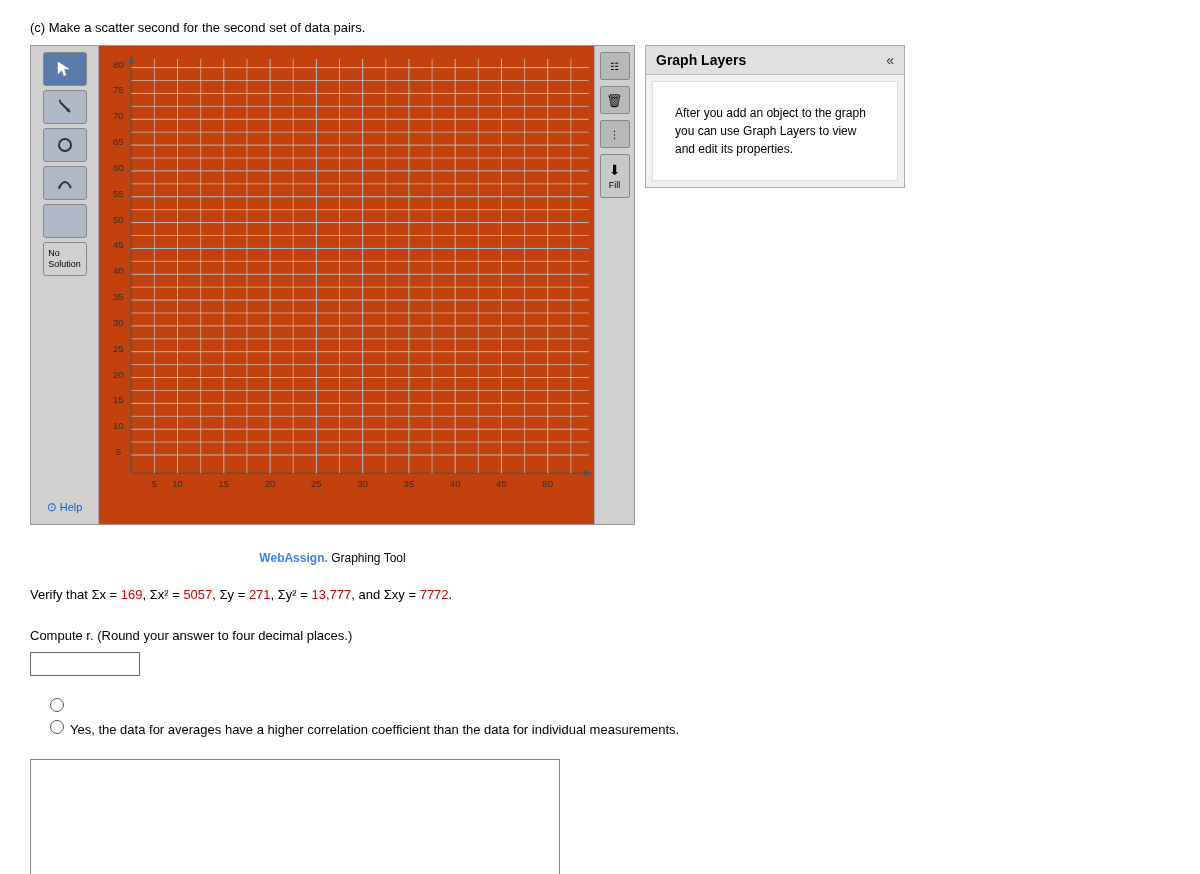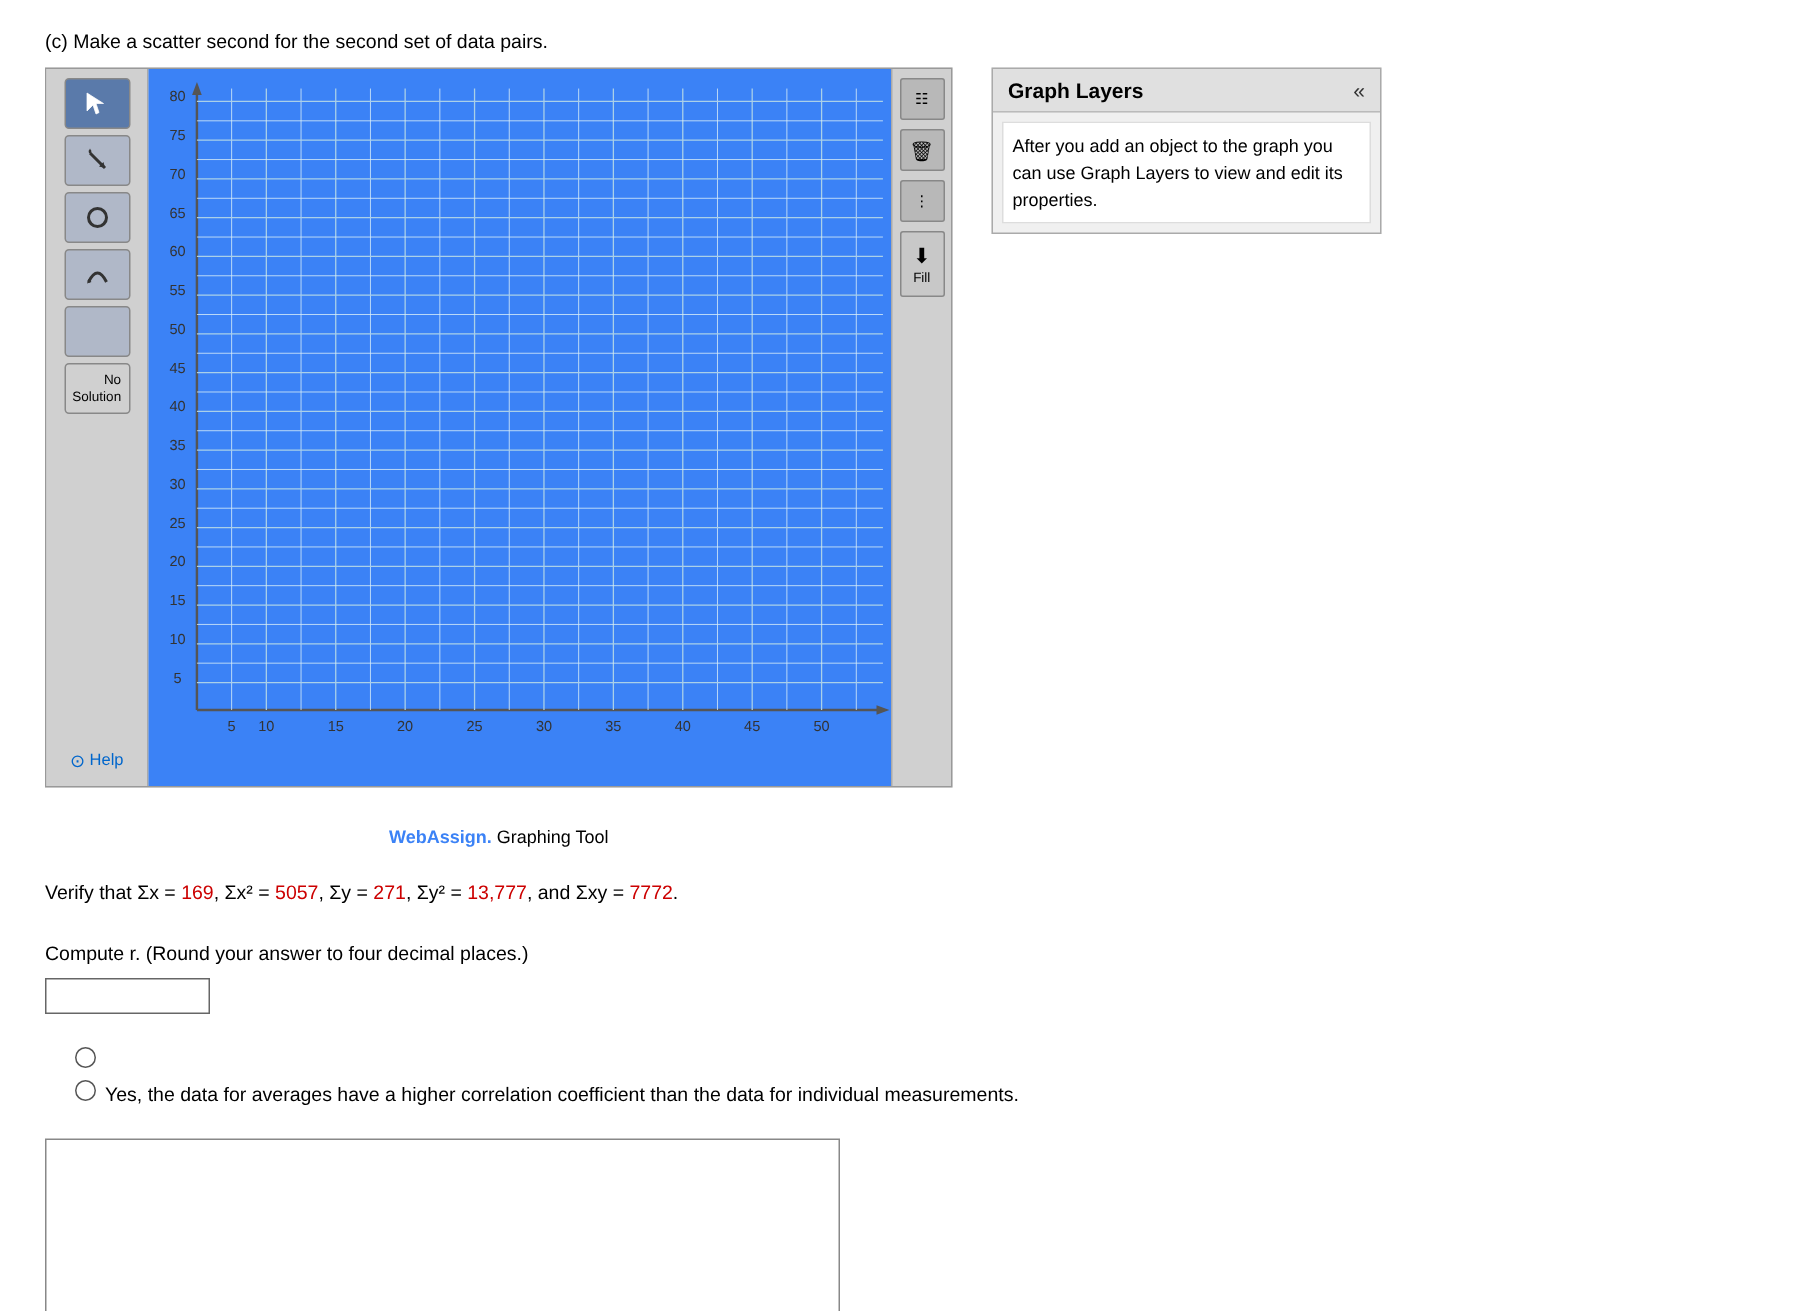--- a/index.html
+++ b/index.html
@@ -60,21 +60,21 @@
       width: 44px;
       height: 34px;
       background: #d0d0d0;
       border: 1px solid #888;
       border-radius: 3px;
       display: flex;
       align-items: center;
       justify-content: center;
       cursor: pointer;
       font-size: 9px;
-      text-align: right;
+      text-align: left;
       line-height: 1.2;
     }
 
     .help-link {
       margin-top: auto;
       font-size: 11px;
       color: #0066cc;
       cursor: pointer;
       display: flex;
       align-items: center;
@@ -143,21 +143,21 @@
       font-size: 14px;
     }
 
     .gl-collapse {
       cursor: pointer;
       font-size: 14px;
       color: #333;
     }
 
     .gl-body {
-      padding: 6px;
+      padding: 22px;
       font-size: 12px;
       line-height: 1.5;
       background: white;
       border: 1px solid #ddd;
       margin: 6px;
     }
 
     .webassign-brand {
       color: #3b82f6;
       font-weight: bold;
@@ -250,21 +250,21 @@
         </div>
       <div class="tool-btn-no">
         <span>No<br>Solution</span>
       </div>
       <div class="help-link" style="margin-top: auto; padding-bottom: 4px;">
         <span style="font-size:12px;">⊙</span>
         <span>Help</span>
       </div>
     </div>
 
-    <div style="flex:1; background: #3b82f6; position: relative;">
+    <div style="flex:1; background: #c2410c; position: relative;">
       <svg width="100%" height="100%" viewBox="0 0 460 440">
 
         <text x="18" y="18" font-size="9" text-anchor="middle" fill="#333">80</text>
         <text x="18" y="42" font-size="9" text-anchor="middle" fill="#333">75</text>
         <text x="18" y="66" font-size="9" text-anchor="middle" fill="#333">70</text>
         <text x="18" y="90" font-size="9" text-anchor="middle" fill="#333">65</text>
         <text x="18" y="114" font-size="9" text-anchor="middle" fill="#333">60</text>
         <text x="18" y="138" font-size="9" text-anchor="middle" fill="#333">55</text>
         <text x="18" y="162" font-size="9" text-anchor="middle" fill="#333">50</text>
         <text x="18" y="186" font-size="9" text-anchor="middle" fill="#333">45</text>
@@ -361,21 +361,21 @@
       <div class="right-btn" style="font-size:10px;">
         ⋮
       </div>
       <div class="fill-btn">
         <span style="font-size:14px;">⬇</span>
         <span style="font-size:9px;">Fill</span>
       </div>
     </div>
   </div>
 
-  <div class="graph-layers-panel" style="position: relative; left: 26px; top: 0; width: 260px; height: auto; align-self: flex-start;">
+  <div class="graph-layers-panel" style="position: relative; left: 10px; top: 0; width: 260px; height: auto; align-self: flex-start;">
     <div class="gl-header">
       <span class="gl-title">Graph Layers</span>
       <span class="gl-collapse">«</span>
     </div>
     <div class="gl-body">
       <span>After you add an object to the graph you can use Graph Layers to view and edit its properties.</span>
     </div>
   </div>
 </div>
 

